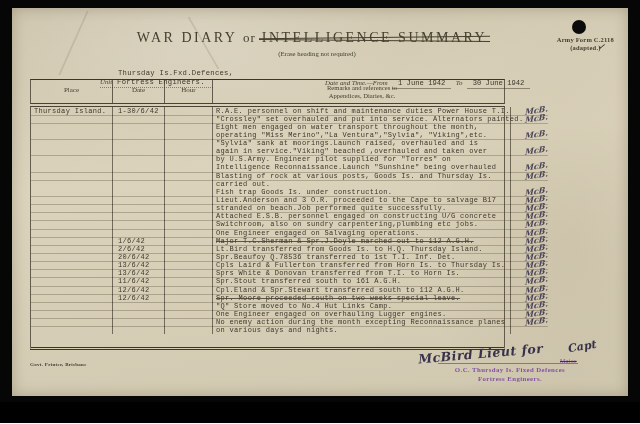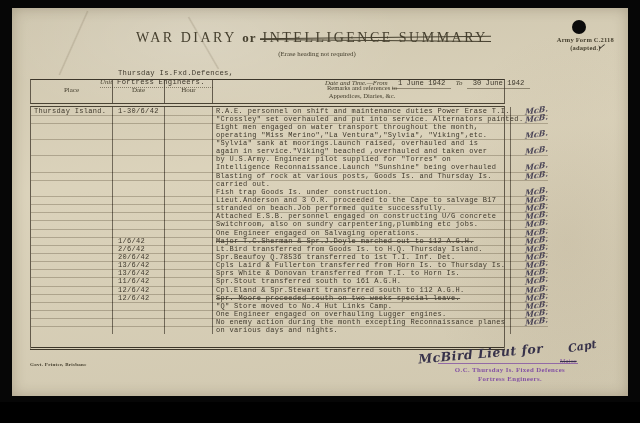--- a/index.html
+++ b/index.html
@@ -14,21 +14,21 @@
       var(--paper,#d9d0b7);
     box-shadow:inset 0 0 14px rgba(60,45,25,.25);
   }
   .crease{position:absolute;background:linear-gradient(90deg,rgba(0,0,0,0),rgba(90,75,50,.18),rgba(0,0,0,0));pointer-events:none;}
 
   
   .punch{position:absolute;left:560px;top:12px;width:14px;height:14px;border-radius:50%;background:#0b0b0b;}
   .army-form{position:absolute;right:14px;top:28px;text-align:center;font-size:6.5px;font-weight:bold;color:var(--ink_printed,#46402f);line-height:7.5px;letter-spacing:.2px;}
   .army-check{position:absolute;right:22px;top:33px;font-size:10px;color:#2e2a22;transform:rotate(14deg);}
   .title{position:absolute;left:0;top:22px;width:600px;text-align:center;font-size:14px;letter-spacing:2.5px;color:var(--ink_printed,#46402f);white-space:nowrap;}
-  .title .small-or{font-size:13px;letter-spacing:1px;font-weight:bold;}
+  .title .small-or{font-size:13px;letter-spacing:1px;}
   .struck{position:relative;display:inline-block;}
   .struck i{position:absolute;left:-3px;right:-3px;height:1.4px;background:var(--ink_printed,#46402f);}
   .struck i.l1{top:46%;transform:rotate(-.6deg);}
   .struck i.l2{top:62%;transform:rotate(.5deg);}
   .subtitle{position:absolute;left:0;top:42px;width:610px;text-align:center;font-size:6.8px;color:var(--ink_printed,#46402f);}
 
   .typed{font-family:"Liberation Mono",monospace;color:var(--ink_typed,#3e382c);margin-top:16px;}
   .unit-line1{position:absolute;left:106px;top:45px;font-size:7.2px;letter-spacing:.3px;}
   .unit-line2{position:absolute;left:88px;top:54px;font-size:7.2px;letter-spacing:.3px;border-bottom:1px dotted rgba(70,60,40,.55);padding:0 8px 1px 0;}
   .unit-line2 .lbl{font-style:italic;font-family:"Liberation Serif",serif;color:var(--ink_printed,#46402f);font-size:6.8px;letter-spacing:0;margin-right:5px;}
@@ -115,21 +115,21 @@
           <div>Remarks and references to</div>
           <div>Appendices, Diaries, &amp;c.</div>
         </div>
       </div>
       <div class="tbody">
 
   <div class="row has-remark">
     <div class="c-place">Thursday Island.</div>
     <div class="c-date">1-30/6/42</div>
     <div class="c-hour"></div>
-    <div class="c-summary">R.A.E. personnel on shift and maintenance duties Power Erase T.I.</div>
+    <div class="c-summary">R.A.E. personnel on shift and maintenance duties Power House T.I.</div>
     <div class="c-remark"><span>McB.</span></div>
   </div>
 
   <div class="row has-remark">
     <div class="c-place"></div>
     <div class="c-date"></div>
     <div class="c-hour"></div>
     <div class="c-summary">"Crossley" set overhauled and put into service. Alternators painted.</div>
     <div class="c-remark"><span>McB.</span></div>
   </div>

